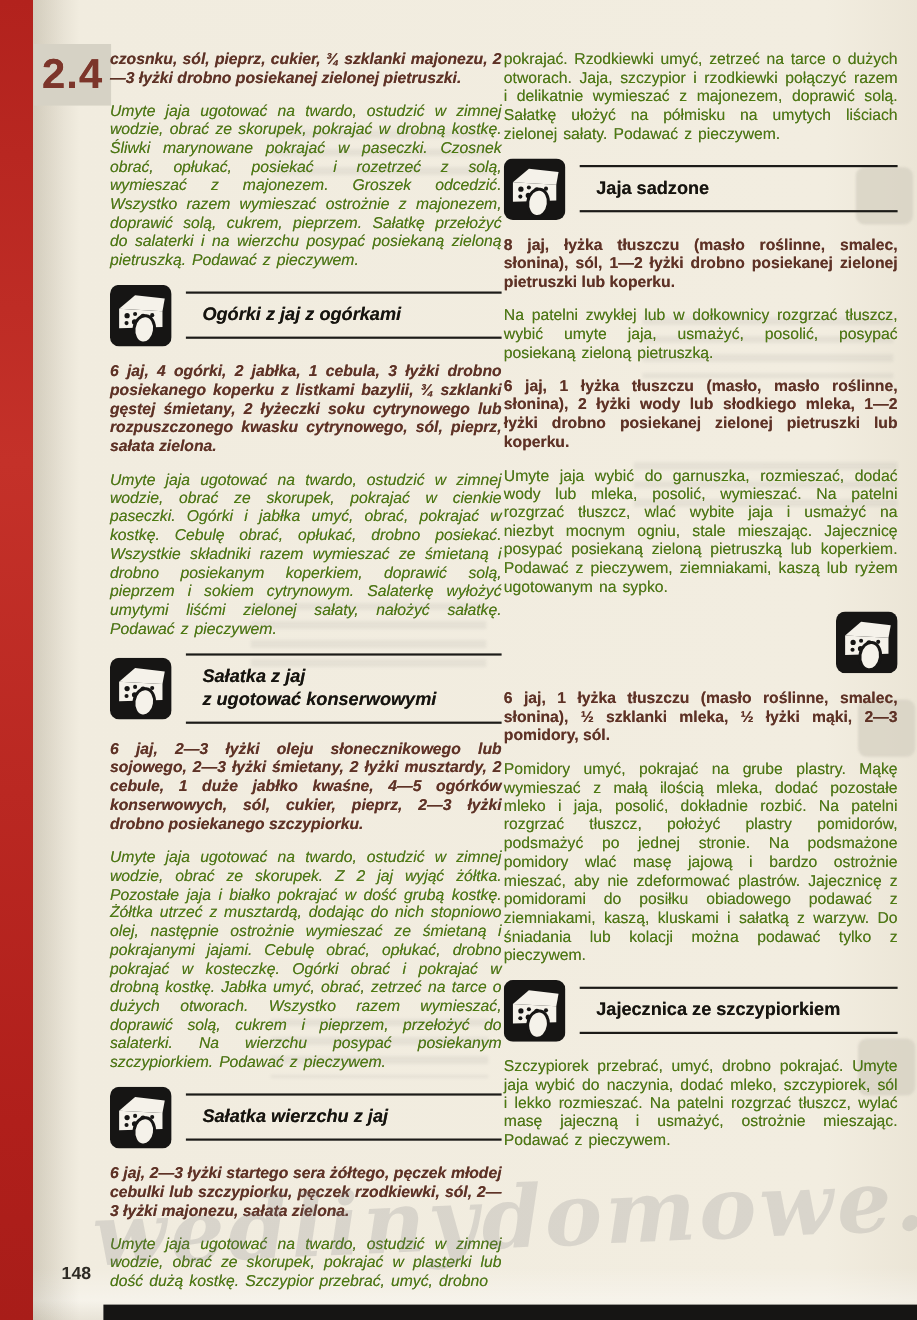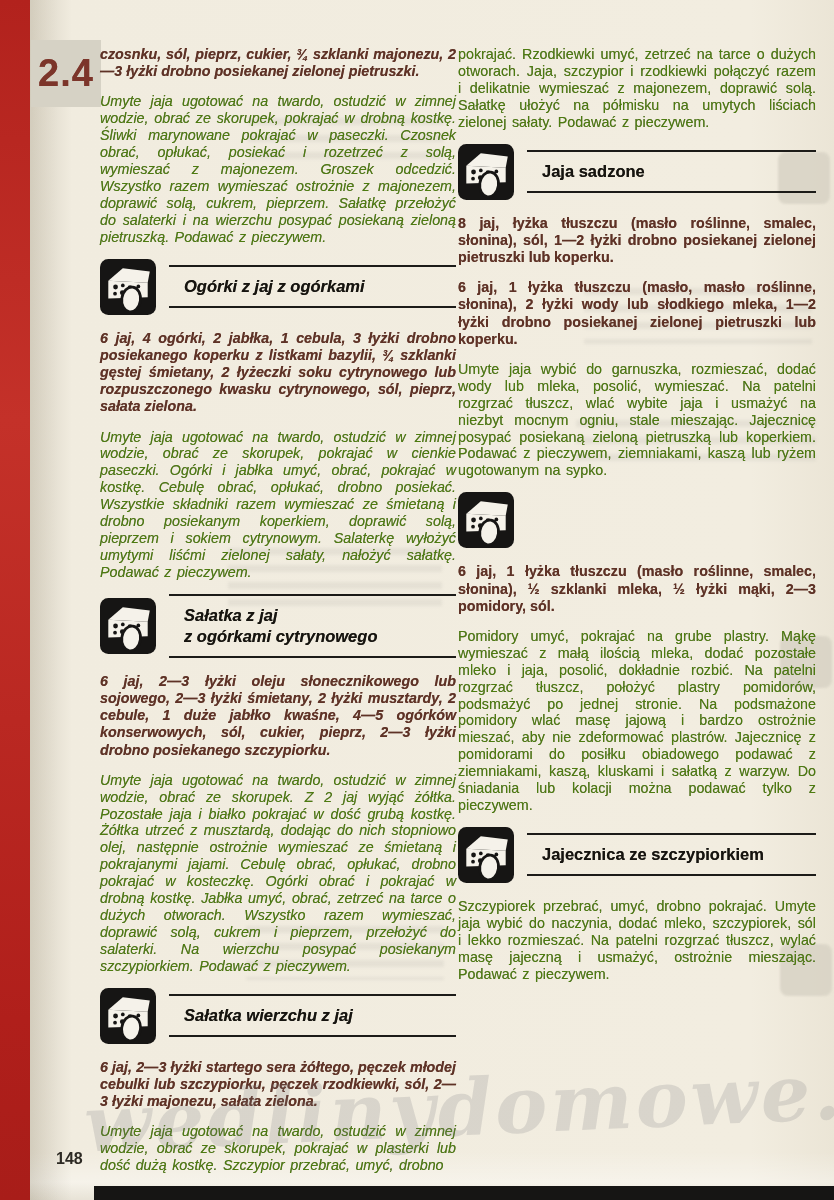--- a/index.html
+++ b/index.html
@@ -12,40 +12,40 @@
     position:absolute;inset:0;
     background:
       linear-gradient(180deg, rgba(0,0,0,0) 0 96%, rgba(255,255,255,0.35) 98.5%, rgba(0,0,0,0.04) 100%),
       linear-gradient(90deg,#e7e1d0 0,#f1ecdf 7%,#f2edE0 90%,#ebe5d6 100%);
   }
   .redbar{position:absolute;left:0;top:0;width:30px;height:1200px;
     background:linear-gradient(180deg,#b2221d,#c43129 35%,#b01f1b 85%,#a81d19);}
   .gutter{position:absolute;left:30px;top:0;width:42px;height:100%;
     background:linear-gradient(90deg,rgba(110,100,80,0.20),rgba(110,100,80,0));}
   .section-chip{
-    position:absolute;left:31px;top:40px;width:70px;height:67px;
+    position:absolute;left:31px;top:40px;width:70px;height:56px;
     background:#d6d2c5;display:flex;align-items:center;justify-content:center;
     filter:blur(.2px);
   }
   .section-num{
     font-size:38px;font-weight:bold;color:#7c352a;letter-spacing:1px;
     text-shadow:0 0 .6px rgba(124,53,42,.8);
   }
   .col{position:absolute;top:46px;}
   .col-left{left:100px;width:356px;font-style:italic;}
   .col-right{left:458px;width:358px;}
   .ing{
     font-weight:bold;color:#5e3226;font-size:14.3px;line-height:17.2px;
     text-align:justify;margin:0 0 13px 0;text-shadow:0 0 .4px rgba(94,50,38,.7);
   }
   .bodytxt{
     color:#4d7c0f;font-size:14.3px;line-height:16.9px;text-align:justify;
     margin:0 0 13px 0;word-spacing:1.5px;text-shadow:0 0 .4px rgba(56,53,47,.6);
   }
-  .recipe-header{display:flex;align-items:center;margin:12px 0 15px 0;}
+  .recipe-header{display:flex;align-items:center;margin:12px 0 15px 0;justify-content:flex-end;}
   .icon-box{width:56px;height:56px;flex:0 0 56px;}
   .icon-box svg{display:block;width:56px;height:56px;}
   .hdr-lines{
     flex:1;margin-left:13px;border-top:2px solid #1c1b18;border-bottom:2px solid #1c1b18;
     display:flex;flex-direction:column;justify-content:center;
     padding:9px 2px 9px 15px;
   }
   .hdr-title{font-weight:bold;font-size:16.5px;color:#16140f;line-height:21px;
     text-shadow:0 0 .5px rgba(22,20,15,.7);}
   .pagenum{position:absolute;left:56px;top:1150px;font-weight:bold;font-size:16px;color:#2d2a24;}
@@ -117,21 +117,21 @@
           <circle cx="22" cy="25.5" r="1.8" fill="#161514"></circle>
           <circle cx="29" cy="27.5" r="2.3" fill="#161514"></circle>
           <circle cx="37" cy="26.5" r="1.8" fill="#161514"></circle>
           <circle cx="14.5" cy="33.5" r="1.8" fill="#161514"></circle>
           <circle cx="21.5" cy="32.5" r="2.3" fill="#161514"></circle>
           <ellipse cx="30" cy="39" rx="9" ry="12" transform="rotate(8 30 39)" fill="#f5f2ea" stroke="#161514" stroke-width="2.6"></ellipse>
         </svg>
     </span>
     <div class="hdr-lines">
       <span class="hdr-title">Sałatka z jaj</span>
-      <span class="hdr-title">z ogórkami cytrynowego</span>
+      <span class="hdr-title">z ugotować konserwowymi</span>
     </div>
   </div>
   <p class="ing">6 jaj, 2—3 łyżki oleju słonecznikowego lub sojowego, 2—3 łyżki śmietany, 2 łyżki musztardy, 2 cebule, 1 duże jabłko kwaśne, 4—5 ogórków konserwowych, sól, cukier, pieprz, 2—3 łyżki drobno posiekanego szczypiorku.</p>
   <p class="bodytxt">Umyte jaja ugotować na twardo, ostudzić w zimnej wodzie, obrać ze skorupek. Z 2 jaj wyjąć żółtka. Pozostałe jaja i białko pokrajać w dość grubą kostkę. Żółtka utrzeć z musztardą, dodając do nich stopniowo olej, następnie ostrożnie wymieszać ze śmietaną i pokrajanymi jajami. Cebulę obrać, opłukać, drobno pokrajać w kosteczkę. Ogórki obrać i pokrajać w drobną kostkę. Jabłka umyć, obrać, zetrzeć na tarce o dużych otworach. Wszystko razem wymieszać, doprawić solą, cukrem i pieprzem, przełożyć do salaterki. Na wierzchu posypać posiekanym szczypiorkiem. Podawać z pieczywem.</p>
 
   <div class="recipe-header">
     <span class="icon-box">
       <svg viewBox="0 0 54 54">
           <rect width="54" height="54" rx="8" fill="#161514"></rect>
           <polygon points="8,21 22,9 48,12 46,23" fill="#f5f2ea"></polygon>
@@ -169,20 +169,21 @@
           <circle cx="14.5" cy="33.5" r="1.8" fill="#161514"></circle>
           <circle cx="21.5" cy="32.5" r="2.3" fill="#161514"></circle>
           <ellipse cx="30" cy="39" rx="9" ry="12" transform="rotate(8 30 39)" fill="#f5f2ea" stroke="#161514" stroke-width="2.6"></ellipse>
         </svg>
     </span>
     <div class="hdr-lines">
       <span class="hdr-title">Jaja sadzone</span>
     </div>
   </div>
   <p class="ing">8 jaj, łyżka tłuszczu (masło roślinne, smalec, słonina), sól, 1—2 łyżki drobno posiekanej zielonej pietruszki lub koperku.</p>
+  <p class="bodytxt">Na patelni zwykłej lub w dołkownicy rozgrzać tłuszcz, wybić umyte jaja, usmażyć, posolić, posypać posiekaną zieloną pietruszką.</p>
 
   <p class="ing">6 jaj, 1 łyżka tłuszczu (masło, masło roślinne, słonina), 2 łyżki wody lub słodkiego mleka, 1—2 łyżki drobno posiekanej zielonej pietruszki lub koperku.</p>
   <p class="bodytxt">Umyte jaja wybić do garnuszka, rozmieszać, dodać wody lub mleka, posolić, wymieszać. Na patelni rozgrzać tłuszcz, wlać wybite jaja i usmażyć na niezbyt mocnym ogniu, stale mieszając. Jajecznicę posypać posiekaną zieloną pietruszką lub koperkiem. Podawać z pieczywem, ziemniakami, kaszą lub ryżem ugotowanym na sypko.</p>
 
   <div class="recipe-header">
     <span class="icon-box">
       <svg viewBox="0 0 54 54">
           <rect width="54" height="54" rx="8" fill="#161514"></rect>
           <polygon points="8,21 22,9 48,12 46,23" fill="#f5f2ea"></polygon>
           <polygon points="8,21 46,23 46,37 8,38" fill="#f5f2ea"></polygon>

